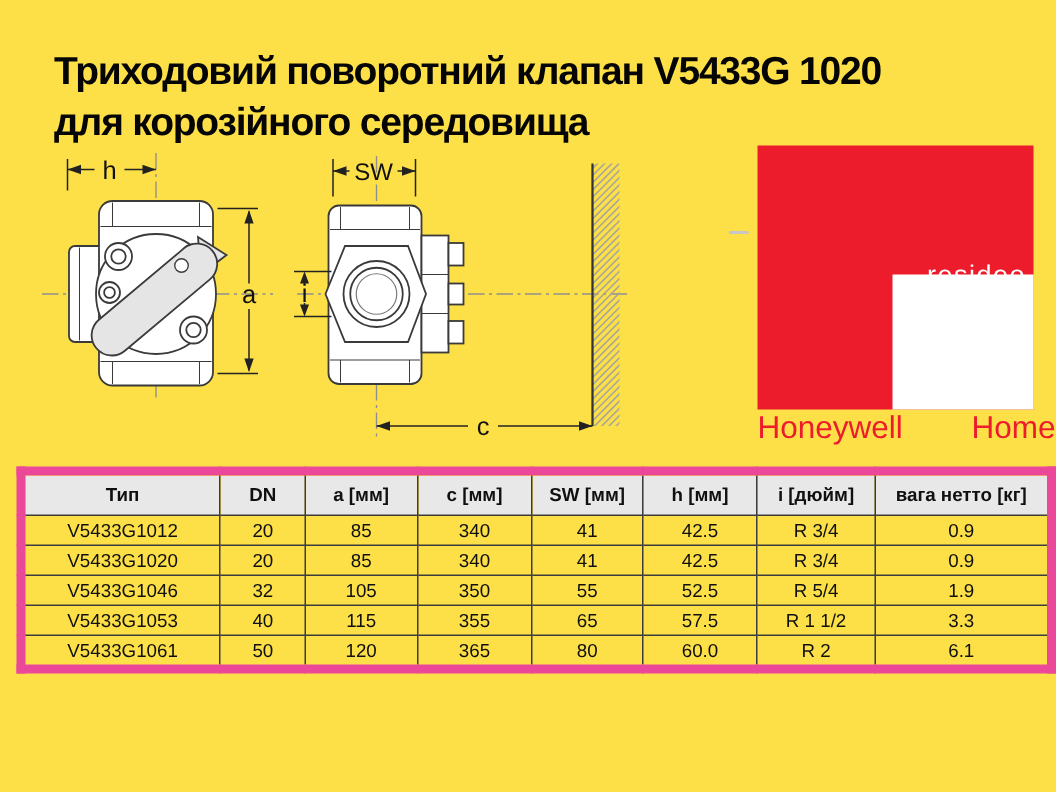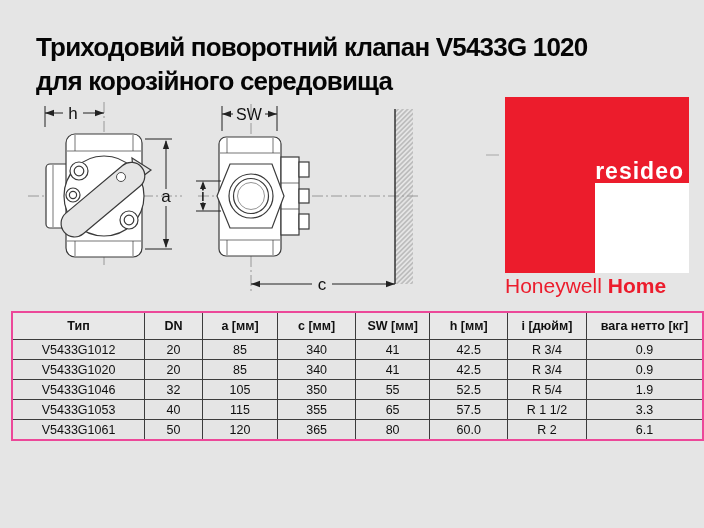--- a/index.html
+++ b/index.html
@@ -1,40 +1,40 @@
 <!DOCTYPE html>
 <html><head>
 <meta charset="utf-8">
 <style>
   html,body{margin:0;padding:0;background:#fff;}
   .page{
-    position:relative;width:704px;height:528px;background:#e5e5e5;
+    position:relative;width:704px;height:528px;background:#fde047;
     font-family:"Liberation Sans",sans-serif;overflow:hidden;color:#000;
   }
   .title{
     position:absolute;left:36px;top:30px;
     font-size:26px;font-weight:700;line-height:34px;letter-spacing:-0.8px;color:#050505;
   }
   .drawing{position:absolute;left:0;top:0;width:430px;height:300px;}
   
   .logo-square{position:absolute;left:505px;top:97px;width:184px;height:176px;background:#EC1C2C;}
   .logo-notch{position:absolute;right:0;bottom:0;width:94px;height:90px;background:#ffffff;}
   .logo-word{
-    position:absolute;right:5px;top:61px;color:#ffffff;
-    font-size:23px;font-weight:700;letter-spacing:1px;
+    position:absolute;right:5px;top:76px;color:#ffffff;
+    font-size:18px;font-weight:400;letter-spacing:1px;
   }
   .company{position:absolute;left:505px;top:274px;font-size:21px;color:#EC1C2C;white-space:nowrap;}
   .company .bold{font-weight:400;}
-  .company .light{font-weight:700;}
+  .company .light{font-weight:400;margin-left:40px;}
   .stray-dash{position:absolute;left:486px;top:154px;width:13px;height:2px;background:#c6c6c6;}
   
   .spec-table{
     position:absolute;left:11px;top:311px;
     border-collapse:collapse;table-layout:fixed;
-    border:2px solid #ec4899;
+    border:6px solid #ec4899;
   }
   .spec-table th,.spec-table td{
     border:1px solid #3c3c3c;text-align:center;vertical-align:middle;
     font-size:12.5px;color:#101010;padding:0 2px;overflow:hidden;white-space:nowrap;
   }
   .spec-table th{background:#e8e8e8;font-weight:700;height:26px;}
   .spec-table td{height:19px;font-weight:400;}
 </style>
 </head>
 <body>

